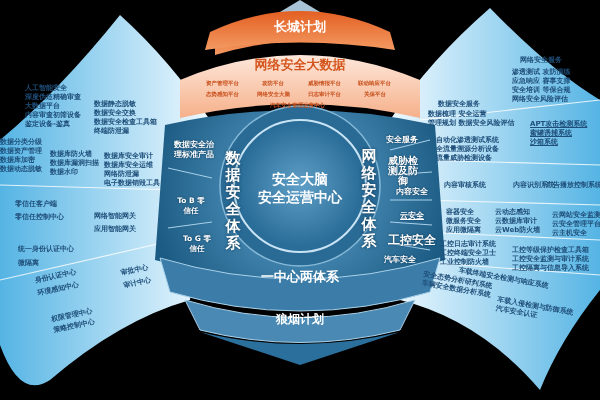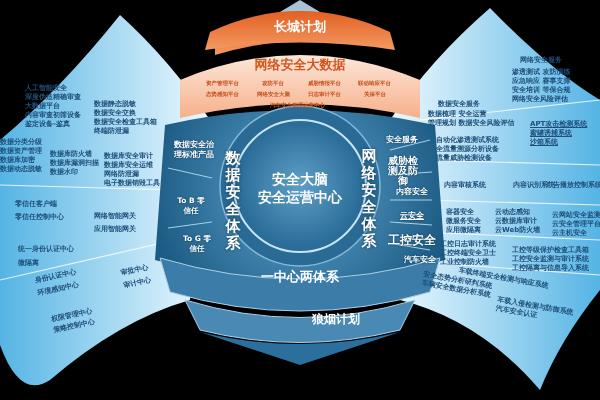--- a/index.html
+++ b/index.html
@@ -105,24 +105,24 @@
 
 <div class="seg" style="left:172px;top:140px;width:44px;font-size:8px;line-height:10px;white-space:normal;">数据安全治理标准产品</div>
 <div class="seg" style="left:176px;top:196px;width:30px;font-size:7.5px;line-height:10px;white-space:normal;">To B 零信任</div>
 <div class="seg" style="left:182px;top:234px;width:30px;font-size:7.5px;line-height:10px;white-space:normal;">To G 零信任</div>
 
 <div class="seg" style="left:380px;top:134px;width:44px;font-size:8px;">安全服务</div>
 <div class="seg" style="left:386px;top:156px;width:34px;font-size:10px;line-height:10px;white-space:normal;">威胁检测及防御</div>
 <div class="seg" style="left:392px;top:186px;width:40px;font-size:8px;">内容安全</div>
 <div class="seg" style="left:392px;top:210px;width:40px;font-size:8px;text-decoration:underline;">云安全</div>
 <div class="seg" style="left:388px;top:232px;width:40px;font-size:12px;">工控安全</div>
-<div class="seg" style="left:380px;top:254px;width:40px;font-size:8px;margin-left:20px;">汽车安全</div>
+<div class="seg" style="left:380px;top:254px;width:40px;font-size:8px;">汽车安全</div>
 
 <div class="abs" style="left:230px;top:268px;width:140px;text-align:center;color:#fff;font-weight:bold;font-size:13px;">一中心两体系</div>
-<div class="abs" style="left:240px;top:311px;width:120px;text-align:right;color:#fff;font-weight:bold;font-size:12px;">狼烟计划</div>
+<div class="abs" style="left:240px;top:311px;width:120px;text-align:center;color:#fff;font-weight:bold;font-size:12px;">狼烟计划</div>
 
 <div class="wtxt" style="left:25px;top:84px;">
   <div>人工智能安全</div>
     <div>深度伪造精确审查</div>
     <div>大数据平台</div>
     <div>内容审查初筛设备</div>
     <div>鉴定设备-鉴真</div>
 </div>
 <div class="wtxt" style="left:94px;top:100px;">
   <div>数据静态脱敏</div>

